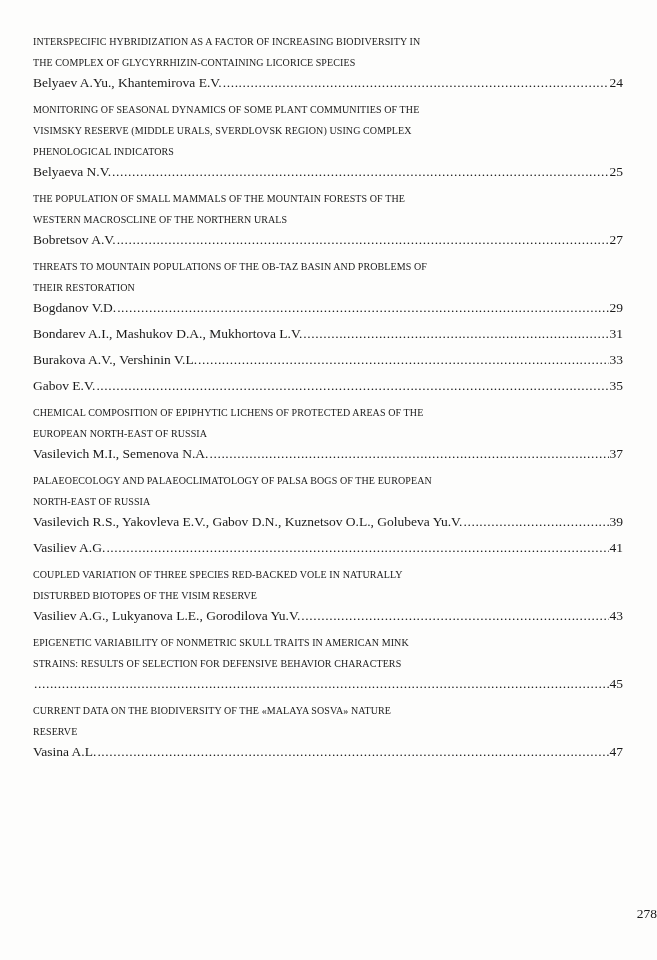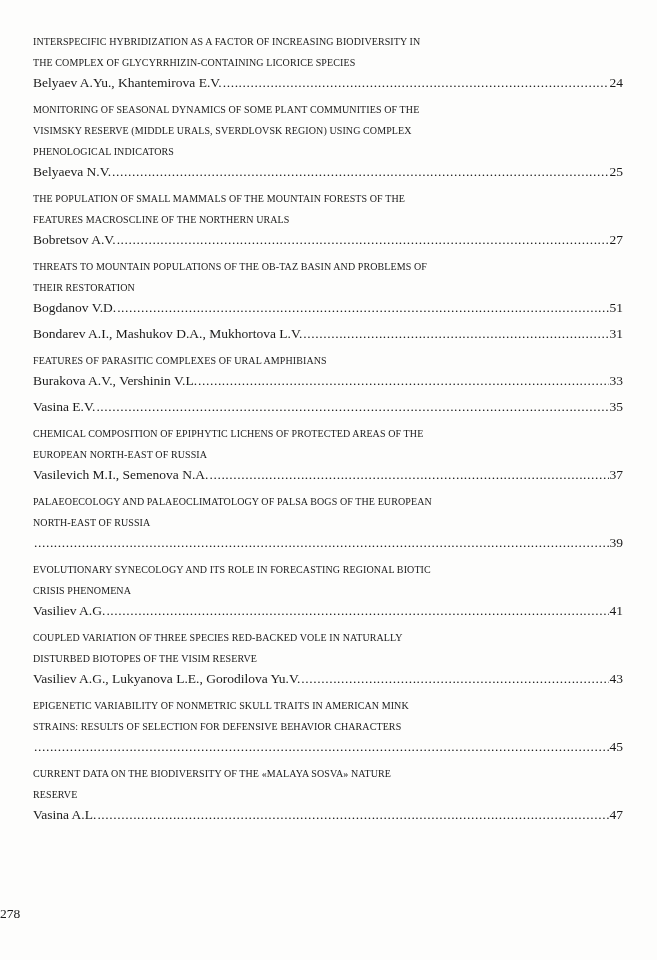--- a/index.html
+++ b/index.html
@@ -50,21 +50,21 @@
   }
   .entry-page-num {
     flex: 0 0 auto;
     white-space: nowrap;
   }
   .page-footer {
     position: absolute;
     left: 0;
     right: 0;
     top: 905px;
-    text-align: left;
+    text-align: right;
     font-size: 13.5px;
     line-height: 18px;
   }
 </style>
 </head>
 <body>
 
 <div class="page">
   <main class="toc">
   <section class="toc-entry">
@@ -83,85 +83,83 @@
 PHENOLOGICAL INDICATORS</div>
     <div class="entry-authors-row">
       <span class="entry-authors">Belyaeva N.V. </span>
       <span class="dot-leader" aria-hidden="true">................................................................................................................................................................................................................................................................................................................................................................................................................</span>
       <span class="entry-page-num">25</span>
     </div>
   </section>
 
   <section class="toc-entry">
     <div class="entry-title">THE POPULATION OF SMALL MAMMALS OF THE MOUNTAIN FORESTS OF THE
-FEATURES MACROSCLINE OF THE NORTHERN URALS</div>
+WESTERN MACROSCLINE OF THE NORTHERN URALS</div>
     <div class="entry-authors-row">
       <span class="entry-authors">Bobretsov A.V. </span>
       <span class="dot-leader" aria-hidden="true">................................................................................................................................................................................................................................................................................................................................................................................................................</span>
       <span class="entry-page-num">27</span>
     </div>
   </section>
 
   <section class="toc-entry">
     <div class="entry-title">THREATS TO MOUNTAIN POPULATIONS OF THE OB-TAZ BASIN AND PROBLEMS OF
 THEIR RESTORATION</div>
     <div class="entry-authors-row">
       <span class="entry-authors">Bogdanov V.D. </span>
       <span class="dot-leader" aria-hidden="true">................................................................................................................................................................................................................................................................................................................................................................................................................</span>
-      <span class="entry-page-num">51</span>
+      <span class="entry-page-num">29</span>
     </div>
   </section>
 
   <section class="toc-entry">
     <div class="entry-authors-row">
       <span class="entry-authors">Bondarev A.I., Mashukov D.A., Mukhortova L.V. </span>
       <span class="dot-leader" aria-hidden="true">................................................................................................................................................................................................................................................................................................................................................................................................................</span>
       <span class="entry-page-num">31</span>
     </div>
   </section>
 
   <section class="toc-entry">
-    <div class="entry-title">FEATURES OF PARASITIC COMPLEXES OF URAL AMPHIBIANS</div>
     <div class="entry-authors-row">
       <span class="entry-authors">Burakova A.V., Vershinin V.L. </span>
       <span class="dot-leader" aria-hidden="true">................................................................................................................................................................................................................................................................................................................................................................................................................</span>
       <span class="entry-page-num">33</span>
     </div>
   </section>
 
   <section class="toc-entry">
     <div class="entry-authors-row">
-      <span class="entry-authors">Vasina E.V.</span>
+      <span class="entry-authors">Gabov E.V.</span>
       <span class="dot-leader" aria-hidden="true">................................................................................................................................................................................................................................................................................................................................................................................................................</span>
       <span class="entry-page-num">35</span>
     </div>
   </section>
 
   <section class="toc-entry">
     <div class="entry-title">CHEMICAL COMPOSITION OF EPIPHYTIC LICHENS OF PROTECTED AREAS OF THE
 EUROPEAN NORTH-EAST OF RUSSIA</div>
     <div class="entry-authors-row">
       <span class="entry-authors">Vasilevich M.I., Semenova N.A. </span>
       <span class="dot-leader" aria-hidden="true">................................................................................................................................................................................................................................................................................................................................................................................................................</span>
       <span class="entry-page-num">37</span>
     </div>
   </section>
 
   <section class="toc-entry">
     <div class="entry-title">PALAEOECOLOGY AND PALAEOCLIMATOLOGY OF PALSA BOGS OF THE EUROPEAN
 NORTH-EAST OF RUSSIA</div>
     <div class="entry-authors-row">
+      <span class="entry-authors">Vasilevich R.S., Yakovleva E.V., Gabov D.N., Kuznetsov O.L., Golubeva Yu.V.</span>
       <span class="dot-leader" aria-hidden="true">................................................................................................................................................................................................................................................................................................................................................................................................................</span>
       <span class="entry-page-num">39</span>
     </div>
   </section>
 
   <section class="toc-entry">
-    <div class="entry-title">EVOLUTIONARY SYNECOLOGY AND ITS ROLE IN FORECASTING REGIONAL BIOTIC
-CRISIS PHENOMENA</div>
     <div class="entry-authors-row">
       <span class="entry-authors">Vasiliev A.G.</span>
       <span class="dot-leader" aria-hidden="true">................................................................................................................................................................................................................................................................................................................................................................................................................</span>
       <span class="entry-page-num">41</span>
     </div>
   </section>
 
   <section class="toc-entry">
     <div class="entry-title">COUPLED VARIATION OF THREE SPECIES RED-BACKED VOLE IN NATURALLY
 DISTURBED BIOTOPES OF THE VISIM RESERVE</div>

